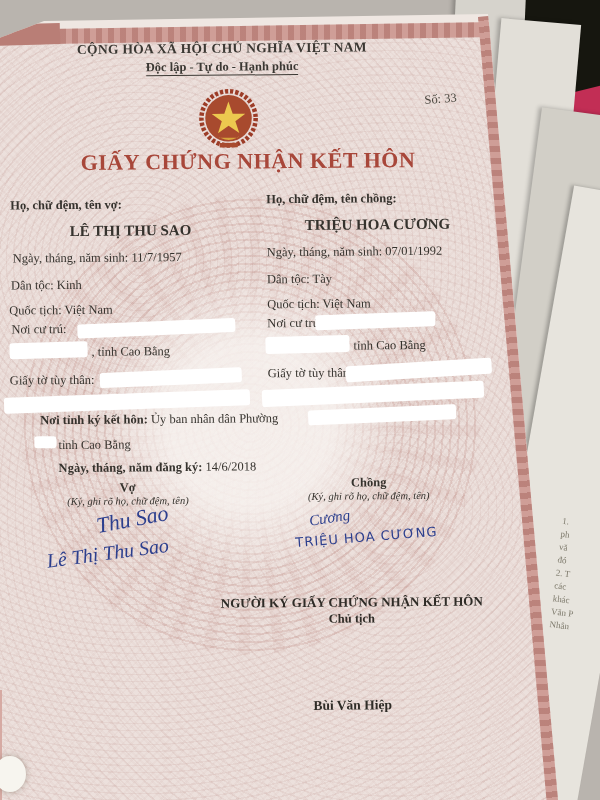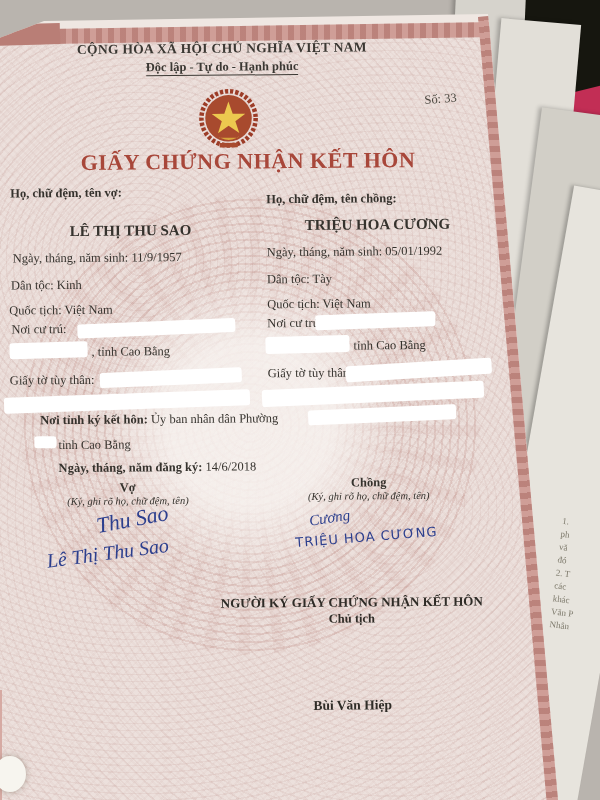--- a/index.html
+++ b/index.html
@@ -111,32 +111,32 @@
     <svg class="abs emblem" viewBox="0 0 100 96">
       <circle cx="50" cy="46" r="42" fill="none" stroke="#9c3c27" stroke-width="7" stroke-dasharray="5 3"></circle>
       <circle cx="50" cy="46" r="36" fill="#a84a2e"></circle>
       <path d="M50 20 L56.5 39 L76 39 L60.5 50.5 L66.5 69 L50 57.5 L33.5 69 L39.5 50.5 L24 39 L43.5 39 Z" fill="#ecc94f"></path>
       <path d="M30 70 A26 26 0 0 0 70 70 L64 76 L36 76 Z" fill="#d7a53c"></path>
       <rect x="36" y="84" width="28" height="7" fill="#a84a2e"></rect>
     </svg>
 
     <div class="row center title">GIẤY CHỨNG NHẬN KẾT HÔN</div>
 
-    <div class="row b" style="top:184px;left:12px;">Họ, chữ đệm, tên vợ:</div>
+    <div class="row b" style="top:196px;left:12px;">Họ, chữ đệm, tên vợ:</div>
     <div class="row b center" style="top:221px;left:12px;width:240px;font-size:15px;">LÊ THỊ THU SAO</div>
-    <div class="row" style="top:249px;left:14px;"><span>Ngày, tháng, năm sinh:</span> <span>11/9/1957</span></div>
+    <div class="row" style="top:249px;left:14px;"><span>Ngày, tháng, năm sinh:</span> <span>11/7/1957</span></div>
     <div class="row" style="top:276px;left:12px;"><span>Dân tộc:</span> <span>Kinh</span></div>
     <div class="row" style="top:301px;left:10px;"><span>Quốc tịch:</span> <span>Việt Nam</span></div>
     <div class="row" style="top:320px;left:12px;">Nơi cư trú:</div>
     <div class="row" style="top:343px;left:92px;">, tỉnh Cao Bằng</div>
     <div class="row" style="top:371px;left:10px;">Giấy tờ tùy thân:</div>
 
     <div class="row b" style="top:192px;left:268px;">Họ, chữ đệm, tên chồng:</div>
     <div class="row b center" style="top:217px;left:268px;width:222px;font-size:15px;">TRIỆU HOA CƯƠNG</div>
-    <div class="row" style="top:245px;left:268px;"><span>Ngày, tháng, năm sinh:</span> <span>05/01/1992</span></div>
+    <div class="row" style="top:245px;left:268px;"><span>Ngày, tháng, năm sinh:</span> <span>07/01/1992</span></div>
     <div class="row" style="top:272px;left:268px;"><span>Dân tộc:</span> <span>Tày</span></div>
     <div class="row" style="top:297px;left:268px;"><span>Quốc tịch:</span> <span>Việt Nam</span></div>
     <div class="row" style="top:316px;left:268px;">Nơi cư trú:</div>
     <div class="row" style="top:339px;left:354px;">tỉnh Cao Bằng</div>
     <div class="row" style="top:366px;left:268px;">Giấy tờ tùy thân:</div>
 
     <div class="redact" style="left:78px;top:320px;width:158px;height:14px;transform:rotate(-2deg);"></div>
     <div class="redact" style="left:316px;top:314px;width:120px;height:15px;transform:rotate(-1.5deg);"></div>
     <div class="redact" style="left:10px;top:340px;width:78px;height:16px;transform:rotate(-1deg);"></div>
     <div class="redact" style="left:266px;top:336px;width:84px;height:17px;transform:rotate(-1deg);"></div>

